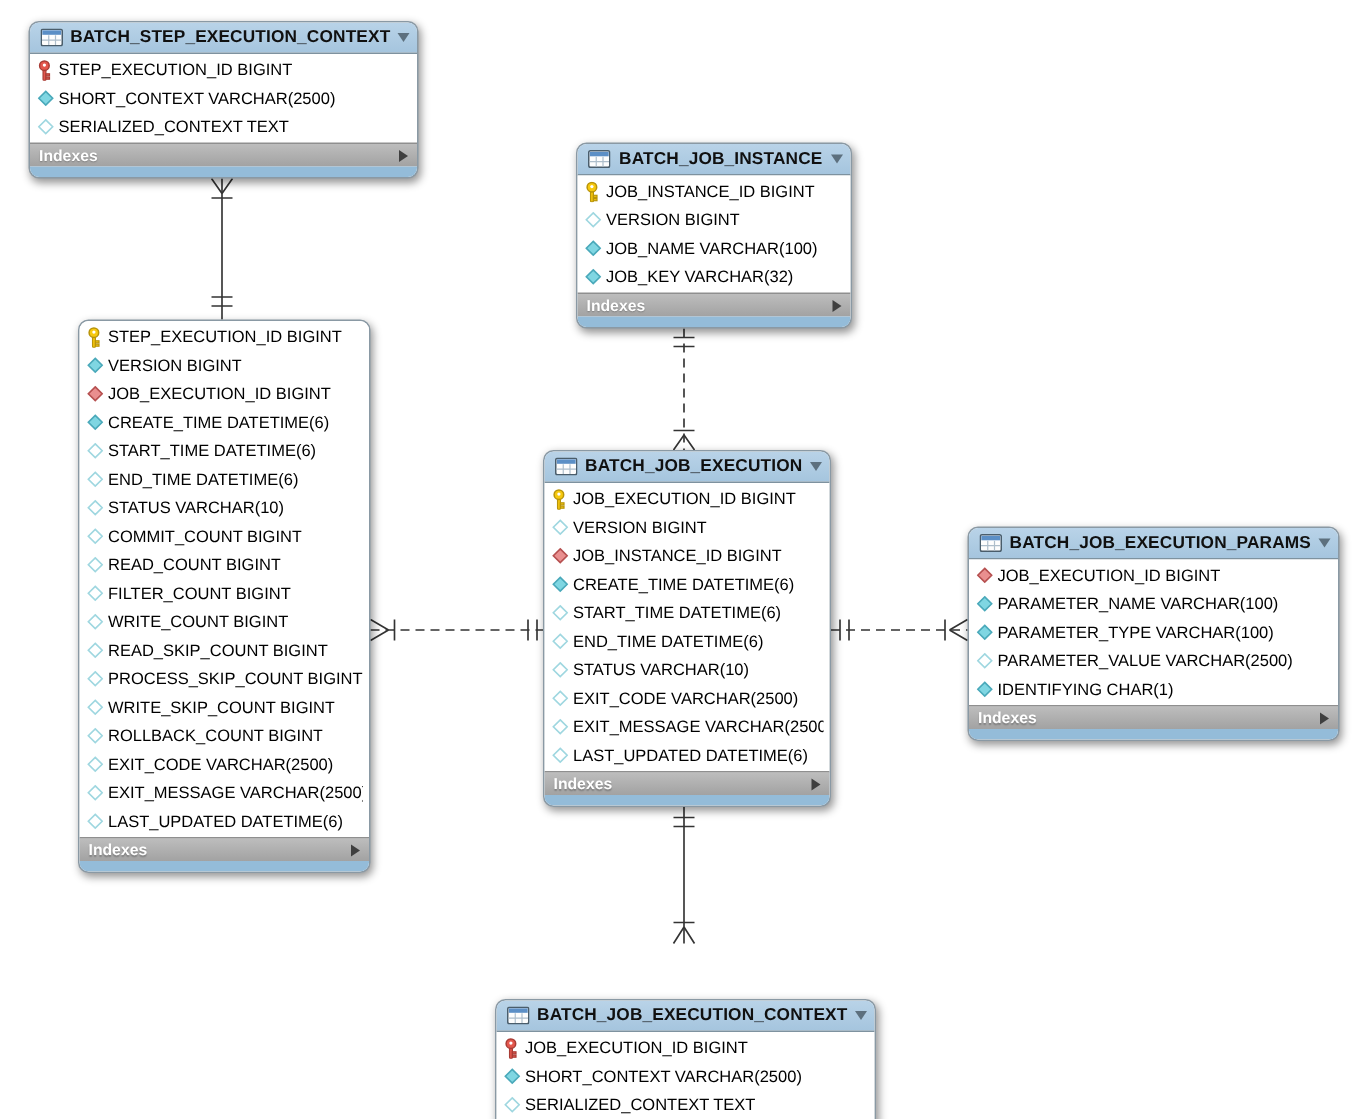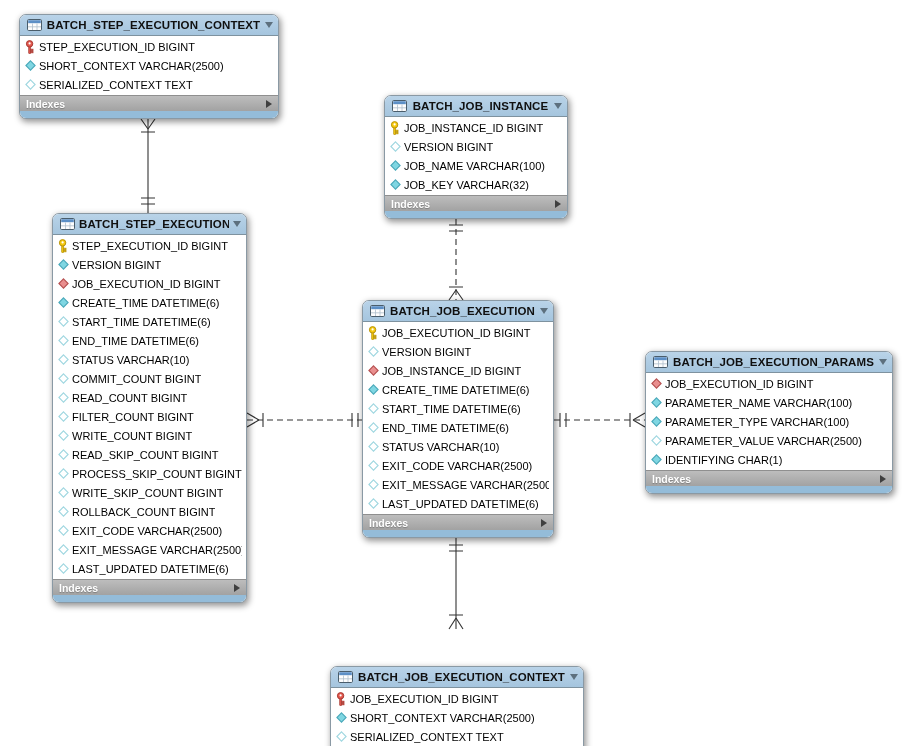--- a/index.html
+++ b/index.html
@@ -189,33 +189,20 @@
         </div>
       </div>
     <div class="indexes">
       <span class="ilabel">Indexes</span>
       <span class="iarrow"></span>
     </div>
     <div class="tfoot"></div>
   </div>
 
   <div class="tbl t3">
-    <div class="thead">
-      <span class="ticon table-glyph">
-          <svg width="15" height="12" viewBox="0 0 15 12">
-            <rect x="0.5" y="0.5" width="14" height="11" rx="1.2" fill="#fdfdfd" stroke="#4a5d6b"></rect>
-            <rect x="1.2" y="1.2" width="12.6" height="3" fill="#5c8fc6"></rect>
-            <line x1="5.5" y1="4.5" x2="5.5" y2="11" stroke="#aebecb" stroke-width="0.8"></line>
-            <line x1="10" y1="4.5" x2="10" y2="11" stroke="#aebecb" stroke-width="0.8"></line>
-            <line x1="1" y1="7.8" x2="14" y2="7.8" stroke="#aebecb" stroke-width="0.8"></line>
-          </svg>
-        </span>
-      <span class="ttitle">BATCH_STEP_EXECUTION</span>
-      <span class="caret"></span>
-    </div>
     <div class="tbody">
         <div class="crow">
           <span class="cicon">
             <svg width="10" height="14" viewBox="0 0 10 14">
               <rect x="3.7" y="6.5" width="1.9" height="7" rx="0.5" fill="#f7c90e" stroke="#b8940a" stroke-width="0.8"></rect>
               <rect x="5.6" y="9.2" width="2.4" height="1.4" fill="#f7c90e" stroke="#b8940a" stroke-width="0.8"></rect>
               <rect x="5.6" y="11.4" width="2.4" height="1.4" fill="#f7c90e" stroke="#b8940a" stroke-width="0.8"></rect>
               <circle cx="4.6" cy="3.8" r="3.2" fill="#f7c90e" stroke="#b8940a" stroke-width="1"></circle>
               <circle cx="4.6" cy="3.4" r="1.1" fill="#fff"></circle>
             </svg>

